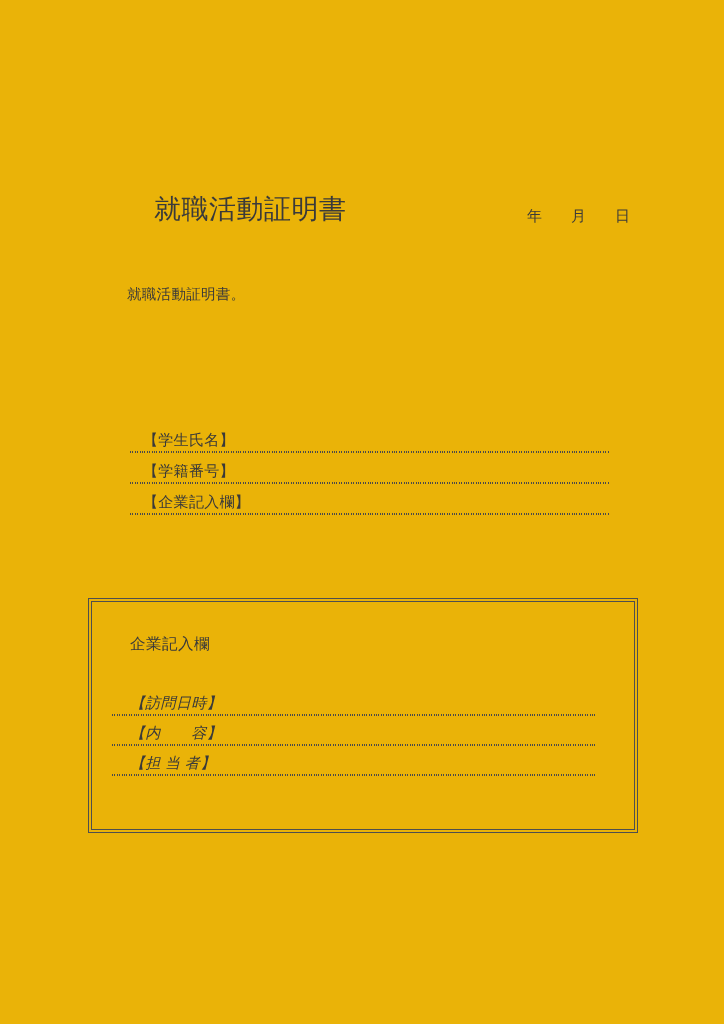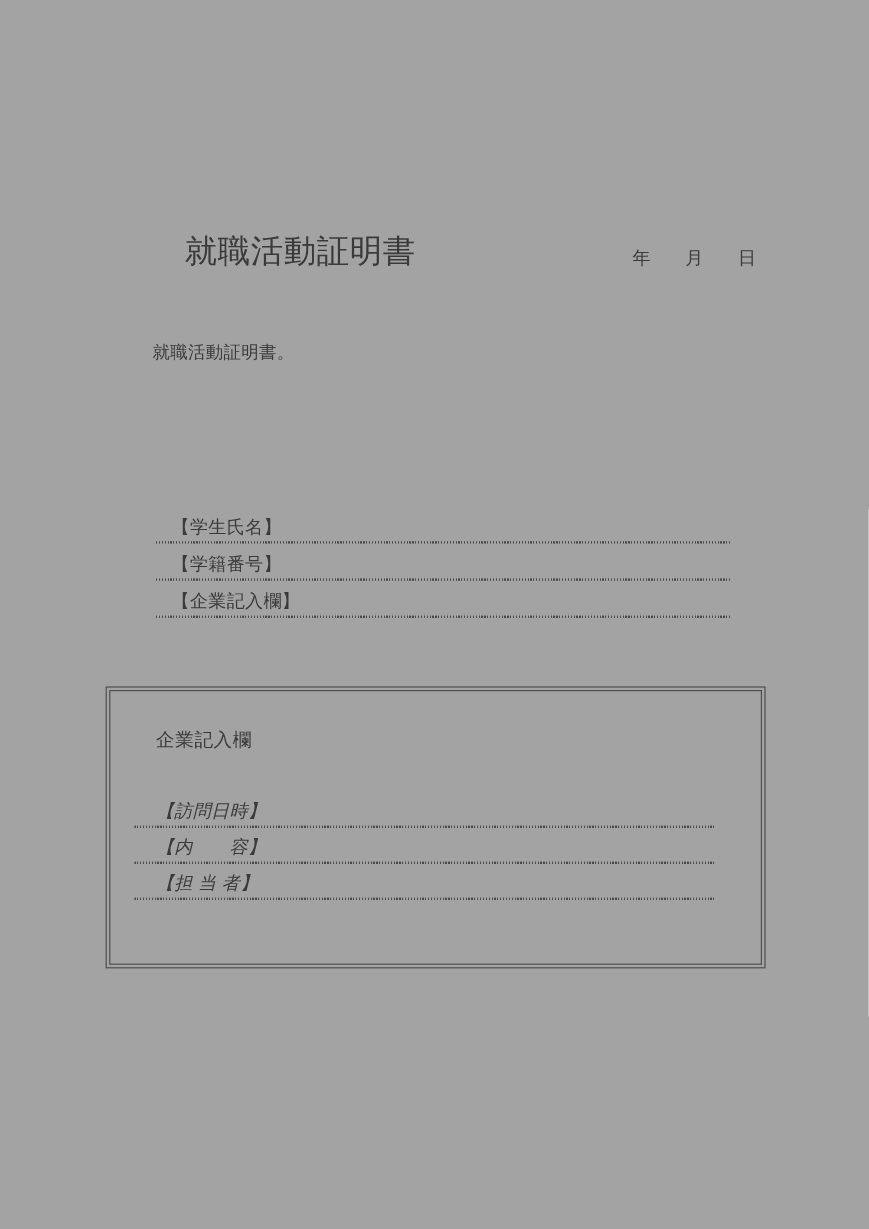--- a/index.html
+++ b/index.html
@@ -4,21 +4,21 @@
 <style>
   html, body {
     margin: 0;
     padding: 0;
     background: #ffffff;
   }
   .page {
     position: relative;
     width: 724px;
     height: 1024px;
-    background: #a3a3a3;
+    background: #eab308;
     font-family: "Liberation Sans", "DejaVu Sans", sans-serif;
     color: #3a3a3a;
     overflow: hidden;
   }
   .doc-title {
     position: absolute;
     left: 154px;
     top: 194px;
     font-size: 27px;
     line-height: 30px;
@@ -68,21 +68,21 @@
   }
   
   .student-field { left: 130px; width: 479px; }
   .sf-0 { top: 427px; }
   .sf-1 { top: 458px; }
   .sf-2 { top: 489px; }
   
   .company-box {
     position: absolute;
     left: 88px;
-    top: 572px;
+    top: 598px;
     width: 550px;
     height: 235px;
     border: 4px double #4f4f4f;
     box-sizing: border-box;
   }
   .company-heading {
     position: absolute;
     left: 38px;
     top: 33px;
     font-size: 15.5px;

